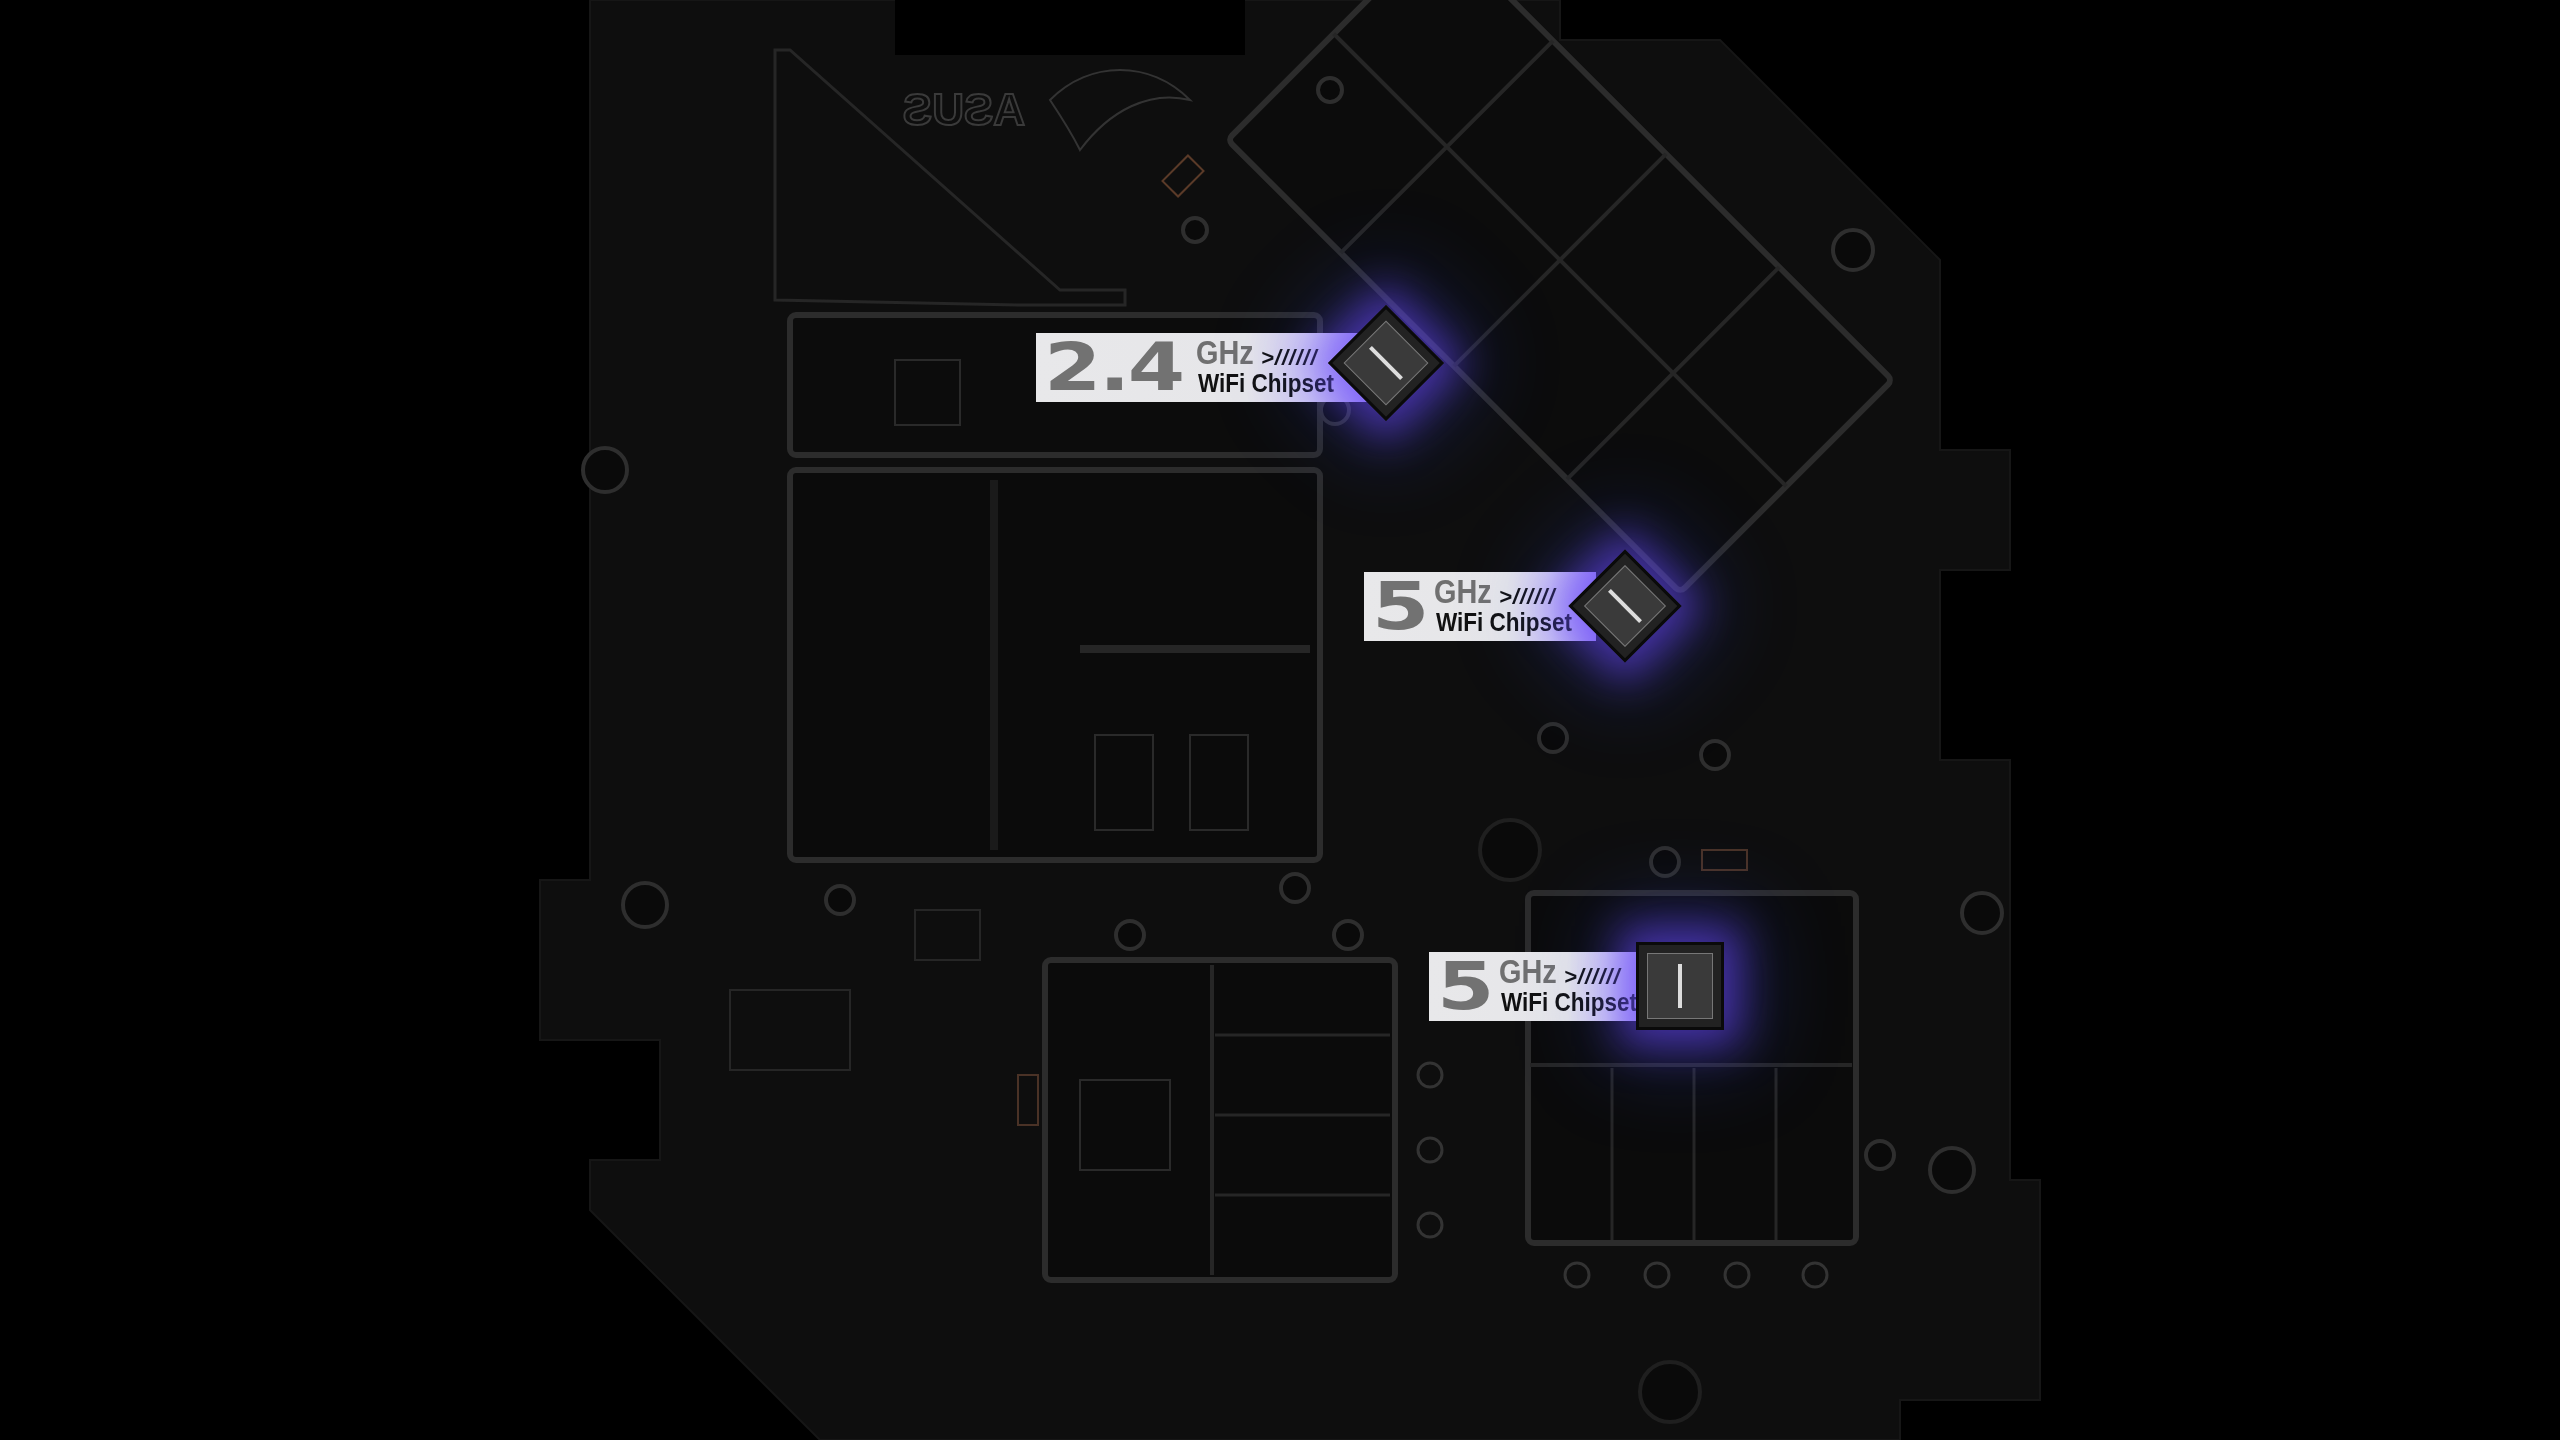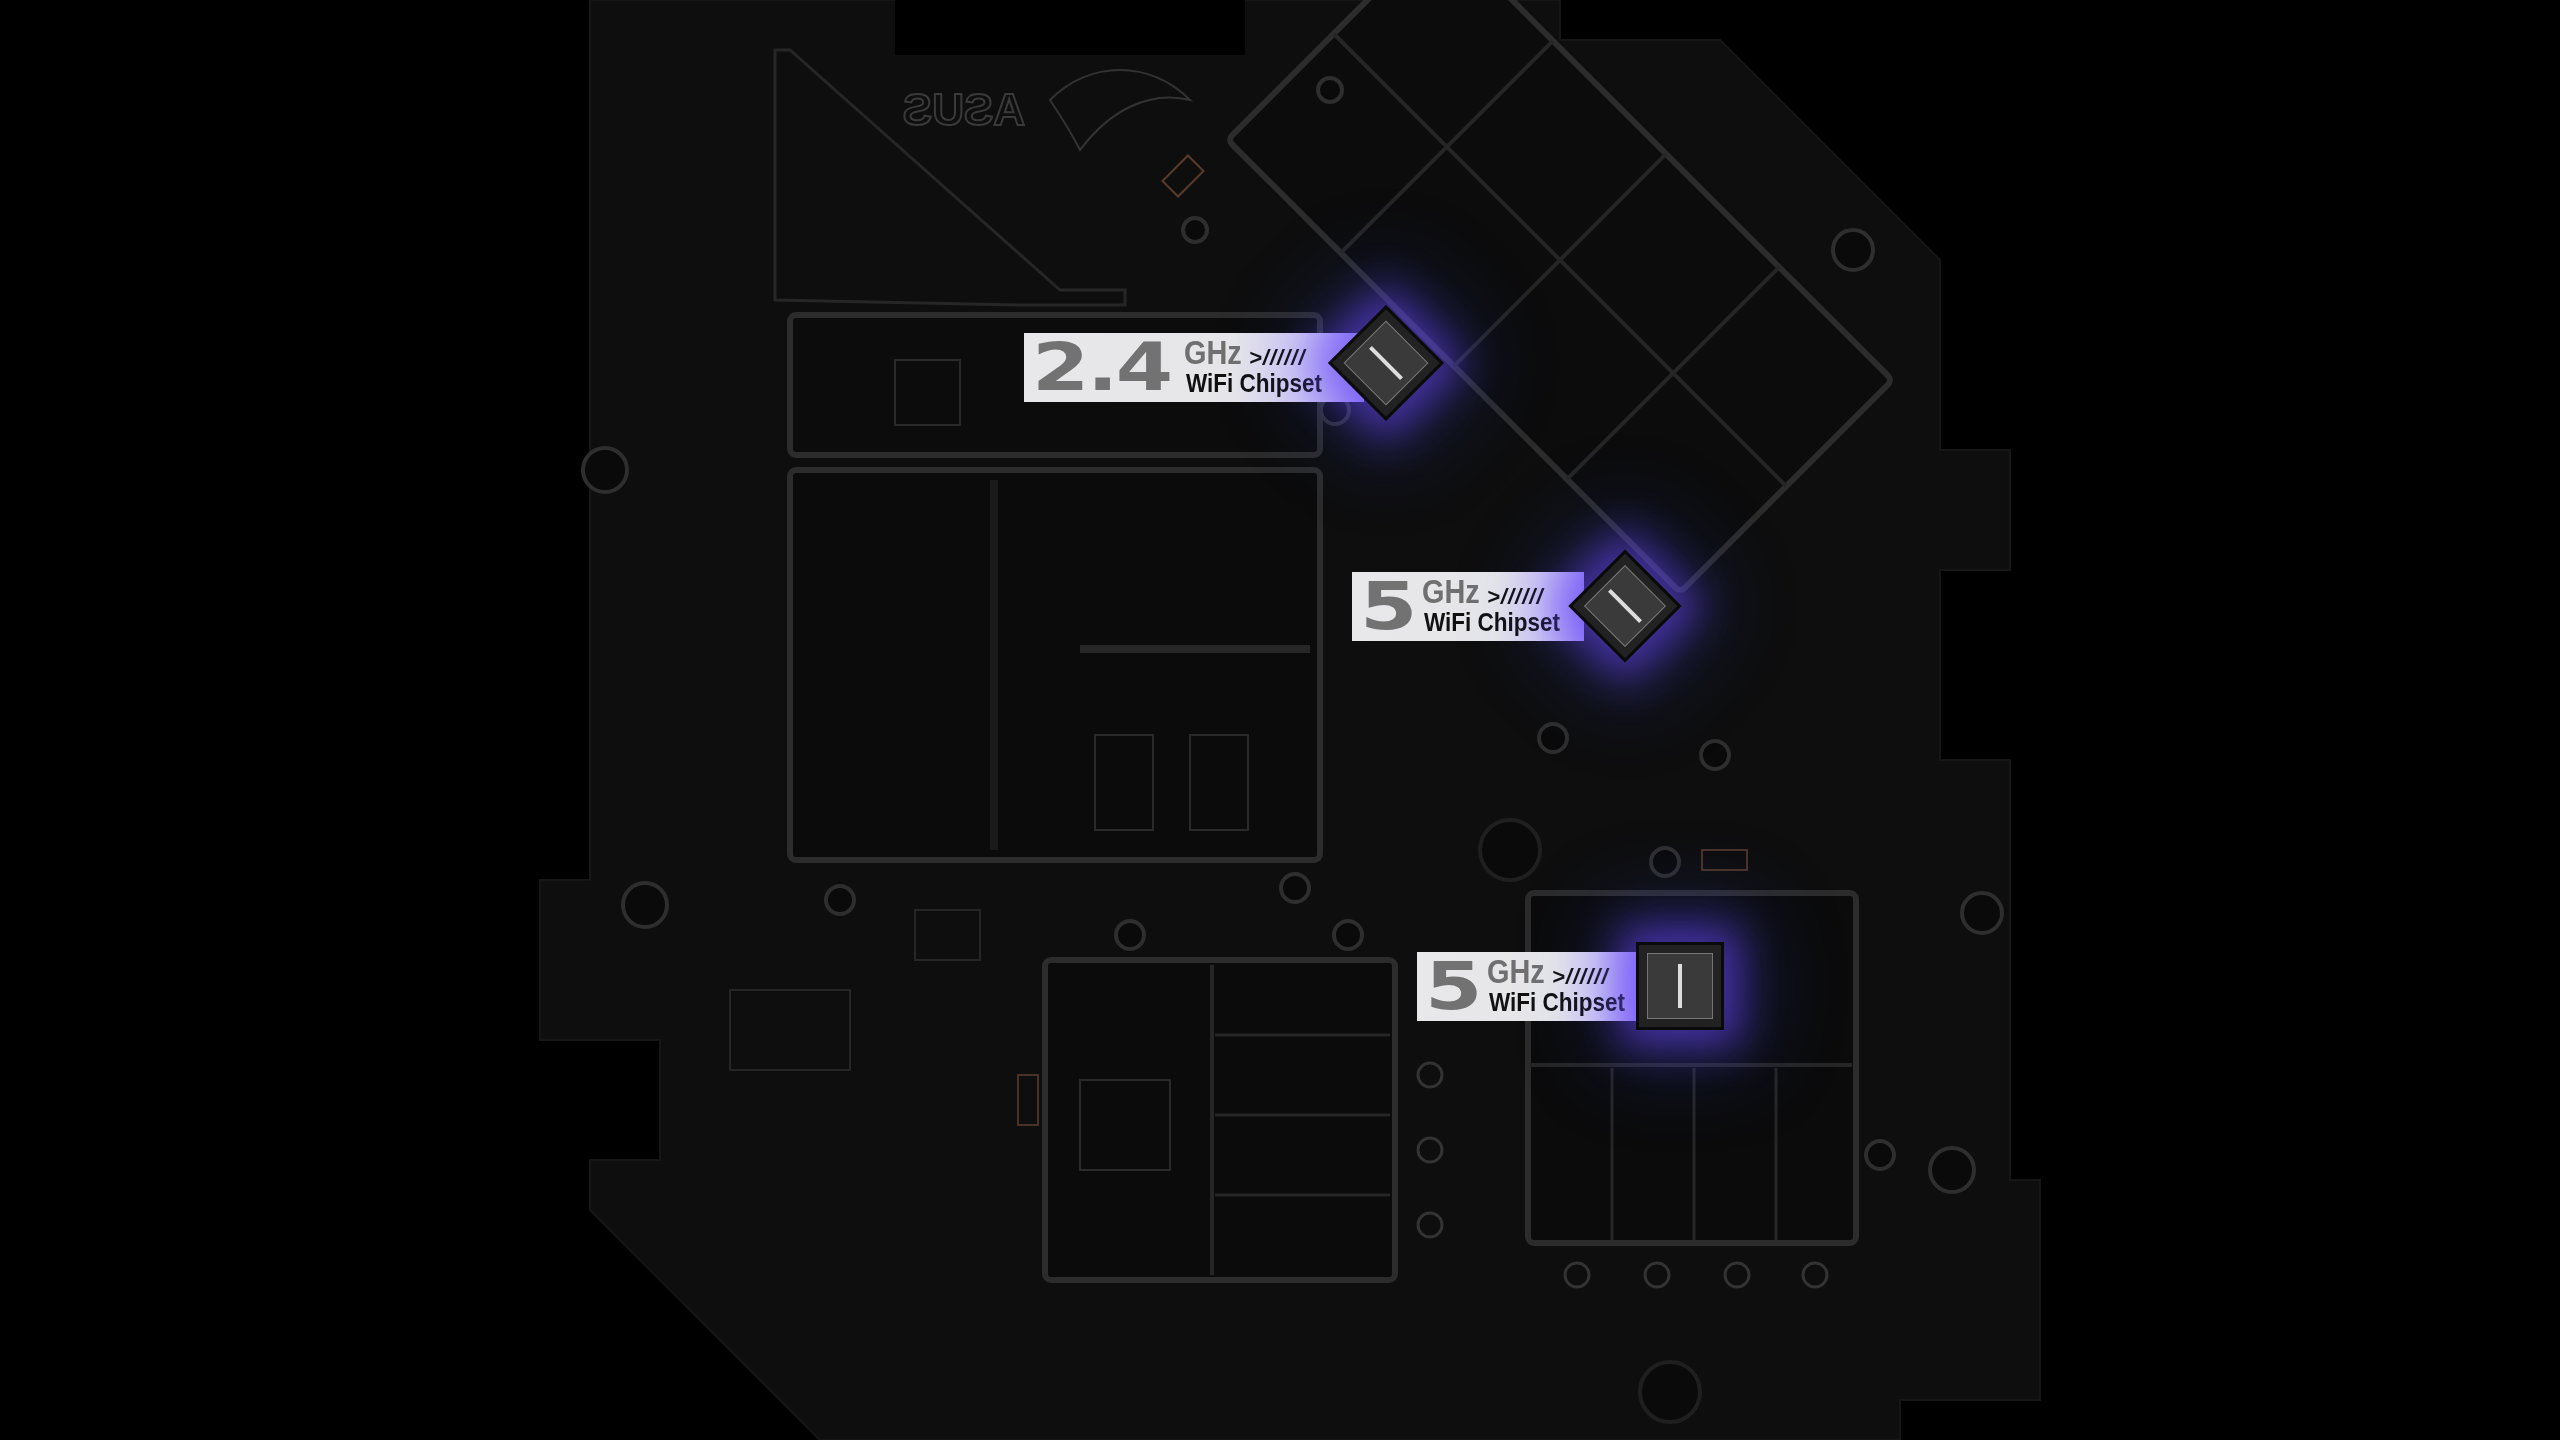--- a/index.html
+++ b/index.html
@@ -1,18 +1,18 @@
 <!DOCTYPE html>
 <html><head>
 <meta charset="utf-8">
 <style>
   html,body{margin:0;padding:0;background:#000;}
   body{width:2560px;height:1440px;position:relative;overflow:hidden;font-family:"Liberation Sans",sans-serif;}
   .board{position:absolute;left:0;top:0;width:2560px;height:1440px;}
-  .label{position:absolute;height:69px;overflow:visible;}
+  .label{position:absolute;height:69px;overflow:visible;margin-left:12px;}
   .label-body{position:absolute;left:0;top:0;height:69px;
     background:linear-gradient(90deg,#e8e8ea 0%,#e6e6e9 62%,#d6cdf2 80%,#a98ff0 100%);}
   .big-num{position:absolute;top:4px;left:8px;font-family:"DejaVu Sans",sans-serif;font-weight:bold;
     color:#727272;font-size:66px;line-height:62px;letter-spacing:-2px;transform:scaleX(1.25);transform-origin:left top;}
   .ghz{position:absolute;top:2px;font-family:"Liberation Sans",sans-serif;font-weight:bold;color:#707070;font-size:34px;line-height:34px;transform:scaleX(0.85);transform-origin:left top;}
   .arrow{position:absolute;top:14px;font-family:"Liberation Sans",sans-serif;font-weight:bold;color:#111;font-size:22px;line-height:22px;letter-spacing:1px;font-style:italic;}
   .sub{position:absolute;top:36px;font-family:"Liberation Sans",sans-serif;font-weight:bold;color:#111;font-size:25px;line-height:28px;transform:scaleX(0.9);transform-origin:left top;white-space:nowrap;}
   .chip{position:absolute;background:#222;border:3px solid #0a0a0a;box-shadow:0 0 40px 16px rgba(110,70,255,0.55),0 0 90px 30px rgba(60,90,255,0.25);}
   .chip-inner{position:absolute;left:8px;top:8px;right:8px;bottom:8px;border:1px solid #777;background:#3a3a3a;}
   .chip-mark{position:absolute;left:50%;top:50%;width:44px;height:4px;margin-left:-22px;margin-top:-2px;background:#ddd;}

